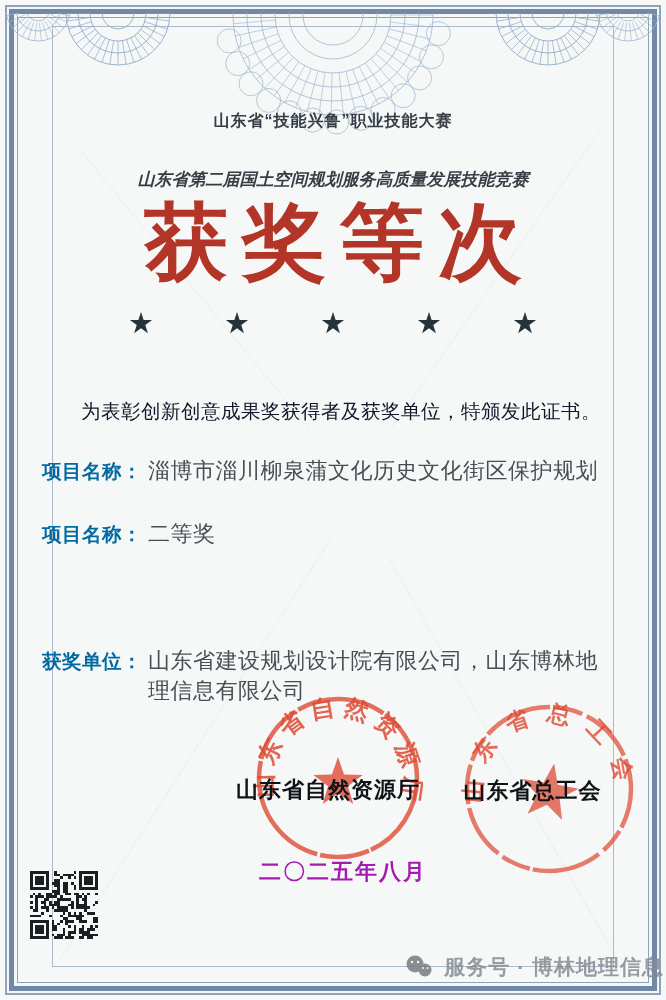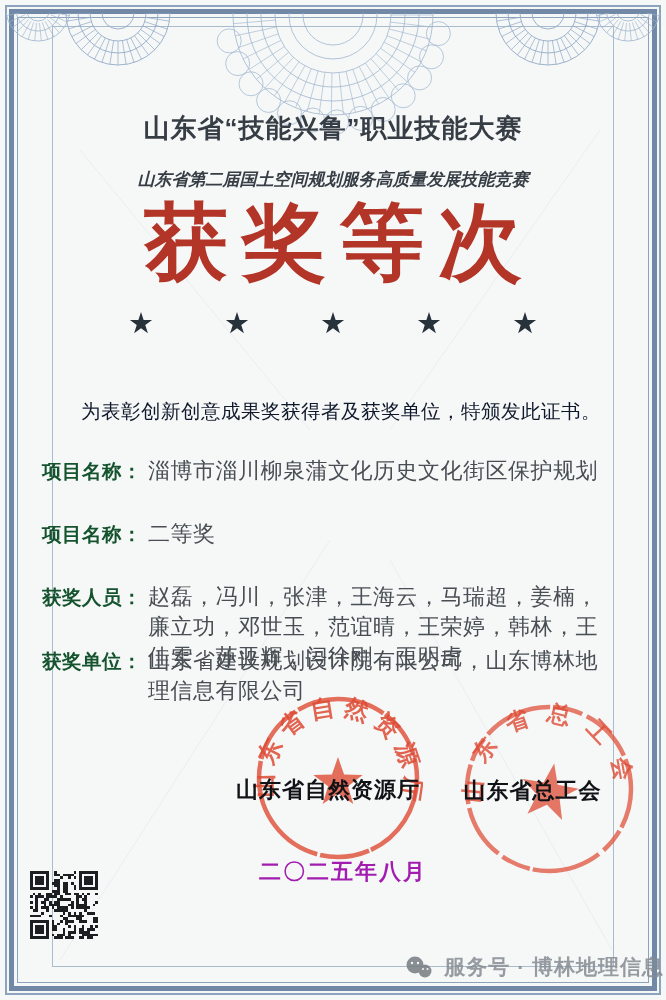--- a/index.html
+++ b/index.html
@@ -10,55 +10,55 @@
   .frame-outer{position:absolute;inset:5px;border:2px solid #8ba3bd;pointer-events:none;}
   .frame-band{position:absolute;inset:9px;border:5px solid #7189a7;pointer-events:none;}
   .frame-thin{position:absolute;inset:17px;border:1px solid #8ba3bd;pointer-events:none;}
   .frame-inner{position:absolute;left:52px;right:52px;top:26px;bottom:33px;border:1px solid #aabbce;pointer-events:none;}
 
   svg.decor{position:absolute;pointer-events:none;}
   #guilloche{left:0;top:13px;width:666px;height:132px;z-index:1;}
   #creases{left:0;top:0;width:666px;height:1000px;z-index:0;}
 
   .h1,.h2{position:absolute;left:0;right:0;text-align:center;font-weight:700;color:#363d44;z-index:2;}
-  .h1{top:111px;font-size:26px;letter-spacing:1px;}
+  .h1{top:111px;font-size:16px;letter-spacing:1px;}
   .h2{top:168px;font-size:17px;font-style:italic;}
 
   .cert-title{position:absolute;top:186px;left:0;right:0;text-align:center;z-index:2;
     font-family:"Liberation Serif","DejaVu Serif",serif;font-size:84px;font-weight:700;
     color:#b23528;letter-spacing:14px;text-indent:14px;}
 
   .stars{position:absolute;top:306px;left:0;right:0;text-align:center;font-size:29px;
     color:#28323b;letter-spacing:31px;text-indent:31px;z-index:2;}
 
   .citation{position:absolute;top:399px;left:42px;right:48px;z-index:2;
     font-family:Liberation Mono, monospace;font-size:19.5px;color:#0f172a;
     text-indent:2em;letter-spacing:0.5px;line-height:29px;}
 
   .field{position:absolute;left:42px;right:54px;display:flex;align-items:flex-start;z-index:2;}
-  .flabel{flex:none;font-weight:700;font-size:19.5px;color:#14532d;white-space:nowrap;
+  .flabel{flex:none;font-weight:700;font-size:19.5px;color:#0369a1;white-space:nowrap;
     margin-right:6px;line-height:30px;letter-spacing:0.5px;}
   .fvalue{font-family:"Liberation Serif","DejaVu Serif",serif;font-size:22px;color:#484e53;
     line-height:30px;letter-spacing:0.5px;}
   .f1{top:456px}.f2{top:519px}.f3{top:582px}.f4{top:646px}
 
   .seal{position:absolute;z-index:4;}
   .seal-left{left:253px;top:693px;}
   .seal-right{left:461px;top:701px;}
 
   .sig{position:absolute;font-size:22px;font-weight:700;color:#101316;z-index:5;
     text-align:center;letter-spacing:1px;}
   .sig-left{top:775px;left:222px;width:212px;}
   .sig-right{top:776px;left:435px;width:195px;}
   .date{position:absolute;top:857px;left:243px;width:200px;text-align:center;
     font-size:22px;font-weight:700;color:#a21caf;letter-spacing:2px;z-index:5;}
 
   .qr{position:absolute;left:30px;top:871px;width:68px;height:68px;z-index:3;}
 
-  .watermark{position:absolute;top:953px;right:2px;z-index:9;display:flex;align-items:flex-end;
+  .watermark{position:absolute;top:953px;right:2px;z-index:9;display:flex;align-items:center;
     gap:10px;color:#858b91;opacity:.85;font-size:21px;font-weight:700;letter-spacing:1px;}
 </style>
 </head>
 <body>
 
 <div class="page">
 
   <svg id="creases" class="decor" viewBox="0 0 666 1000" xmlns="http://www.w3.org/2000/svg">
     <g stroke="#8ea4bd" stroke-width="1" opacity="0.12" fill="none">
       <line x1="80" y1="150" x2="310" y2="430"></line>
@@ -311,24 +311,20 @@
   <div class="citation">为表彰创新创意成果奖获得者及获奖单位，特颁发此证书。</div>
 
   <div class="field f1">
     <span class="flabel">项目名称：</span>
     <span class="fvalue">淄博市淄川柳泉蒲文化历史文化街区保护规划</span>
   </div>
   <div class="field f2">
     <span class="flabel">项目名称：</span>
     <span class="fvalue">二等奖</span>
   </div>
-  <div class="field f3">
-    <span class="flabel">获奖人员：</span>
-    <span class="fvalue">赵磊，冯川，张津，王海云，马瑞超，姜楠，廉立功，邓世玉，范谊晴，王荣婷，韩林，王佳雯，苏亚辉，闫徐刚，王明虎</span>
-  </div>
   <div class="field f4">
     <span class="flabel">获奖单位：</span>
     <span class="fvalue">山东省建设规划设计院有限公司，山东博林地理信息有限公司</span>
   </div>
 
   <svg class="seal seal-left" width="170" height="170" viewBox="0 0 170 170" xmlns="http://www.w3.org/2000/svg">
     <defs>
         <path id="arcL" d="M 22,108 A 66,66 0 1 1 148,108" fill="none"></path>
       </defs>
     <circle cx="85" cy="85" r="79" fill="none" stroke="#de4b34" stroke-width="4.5" opacity="0.8" stroke-dasharray="90 2 50 3 120 2 60 3"></circle>

